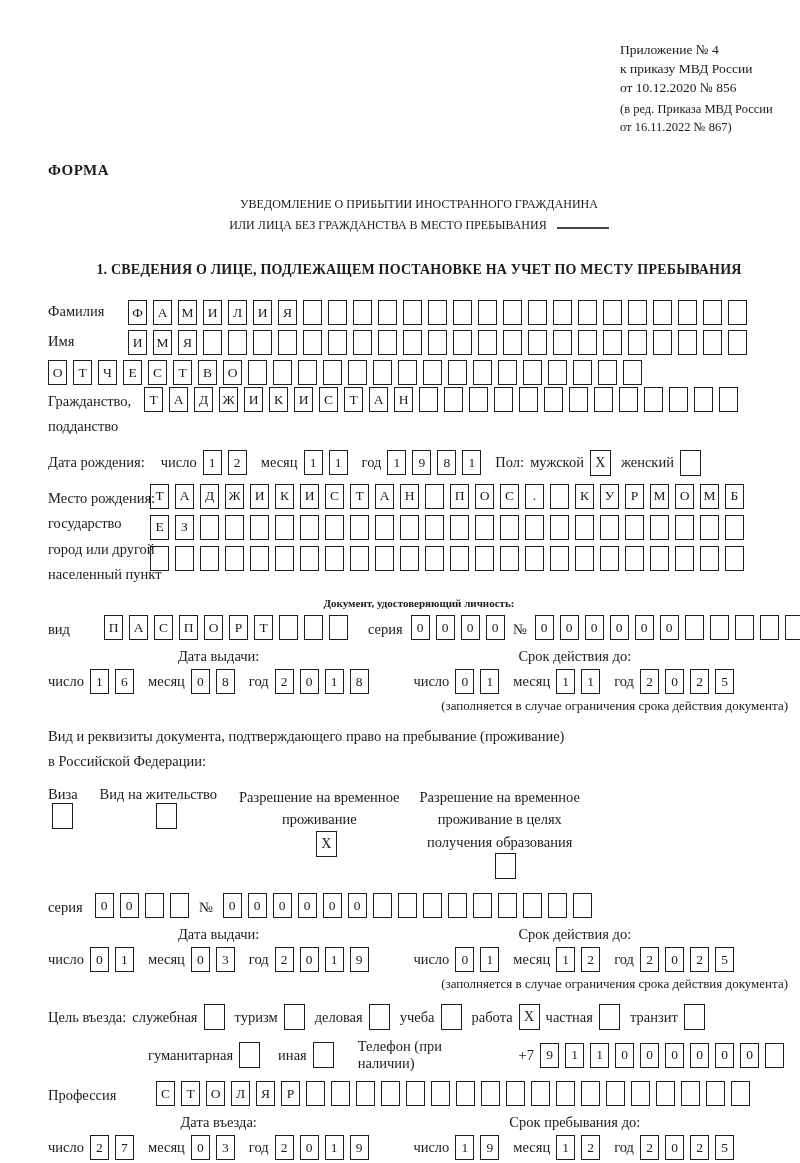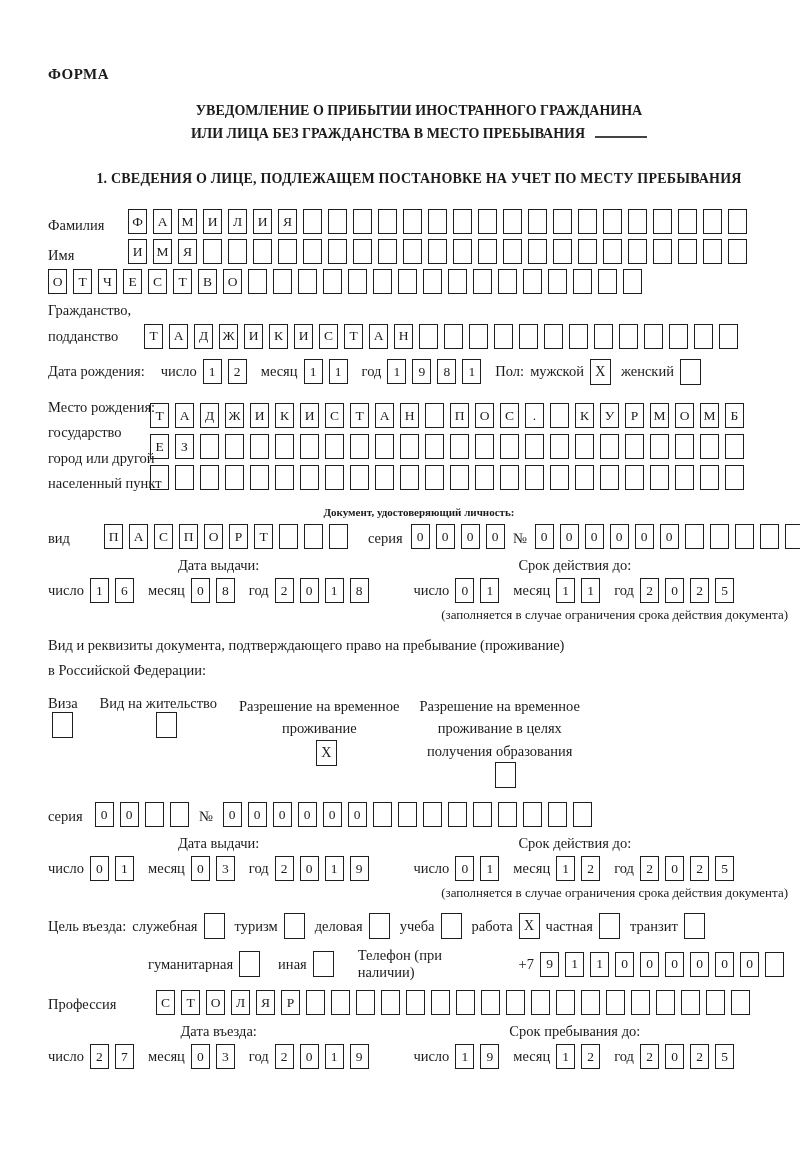--- a/index.html
+++ b/index.html
@@ -7,35 +7,35 @@
     width:800px;height:1163px;overflow:hidden;
     font-family:"Liberation Serif","DejaVu Serif",serif;
     color:#1b1b1b;font-size:14.5px;
   }
   .page{padding:40px 10px 0 48px;box-sizing:border-box;width:800px;}
   
   .appendix{margin-left:572px;width:180px;font-size:13.5px;line-height:1.42;}
   .appendix .amend{font-size:12.5px;margin-top:4px;line-height:1.4;}
   .form-label{text-align:left;padding-right:32px;font-weight:bold;font-size:15px;margin-top:26px;letter-spacing:.5px;}
   
-  .title{ text-align:center;font-weight:bold;font-size:14px;line-height:1.65;margin-top:16px;}
+  .title{ text-align:center;font-weight:normal;font-size:12px;line-height:1.65;margin-top:16px;}
   .blank-line{display:inline-block;width:52px;border-bottom:2px solid #444;height:12px;margin-left:10px;}
   .sec-heading{text-align:center;font-weight:bold;font-size:14px;margin-top:26px;letter-spacing:.2px;}
   
   .cells{display:inline-flex;flex-wrap:nowrap;}
   .cell{
     width:19px;height:25px;box-sizing:border-box;border:1.6px solid #1f1f1f;
     margin-right:6px;display:inline-flex;align-items:center;justify-content:center;
     font-size:13.5px;flex:0 0 auto;
   }
   .cb{
     width:21px;height:26px;box-sizing:border-box;border:1.6px solid #1f1f1f;
     display:inline-flex;align-items:center;justify-content:center;font-size:14px;flex:0 0 auto;
   }
-  .frow{display:flex;align-items:flex-end;margin-top:5px;}
+  .frow{display:flex;align-items:flex-start;margin-top:5px;}
   .flabel{flex:0 0 auto;padding-top:3px;}
   .lblcol{flex:0 0 auto;line-height:1.75;padding-top:2px;}
   .cellcol .cells{margin-bottom:6px;display:flex;}
   .inline-gap{display:inline-block;width:10px;}
   .doc-heading{text-align:center;font-weight:bold;font-size:11px;margin-top:10px;}
   .dates-head{display:flex;margin-top:8px;}
   .dates-head div{text-align:center;}
   .dates-head .dh-left{flex:0 0 46%;}
   .dates-head .dh-right{flex:0 0 50%;}
   .dgroup{display:inline-flex;align-items:center;}
@@ -53,20 +53,29 @@
   .purpose-row .lbl{margin-right:6px;}
   .purpose-row .cb{margin-right:10px;}
   .w56{width:56px;} .w80{width:80px;} .w96{width:96px;} .w102{width:102px;} .w112{width:112px;}
   .nowrap{white-space:nowrap;}
 </style>
 </head>
 <body>
 
 <div class="page">
 
+  <div class="appendix">
+    <div>Приложение № 4</div>
+    <div>к приказу МВД России</div>
+    <div>от 10.12.2020 № 856</div>
+    <div class="amend">
+      <div>(в ред. Приказа МВД России</div>
+      <div>от 16.11.2022 № 867)</div>
+    </div>
+  </div>
 
   <div class="form-label">ФОРМА</div>
 
   <div class="title">
     <div>УВЕДОМЛЕНИЕ О ПРИБЫТИИ ИНОСТРАННОГО ГРАЖДАНИНА</div>
     <div><span>ИЛИ ЛИЦА БЕЗ ГРАЖДАНСТВА В МЕСТО ПРЕБЫВАНИЯ</span><span class="blank-line"></span></div>
   </div>
 
   <div class="sec-heading">1. СВЕДЕНИЯ О ЛИЦЕ, ПОДЛЕЖАЩЕМ ПОСТАНОВКЕ НА УЧЕТ ПО МЕСТУ ПРЕБЫВАНИЯ</div>
 

